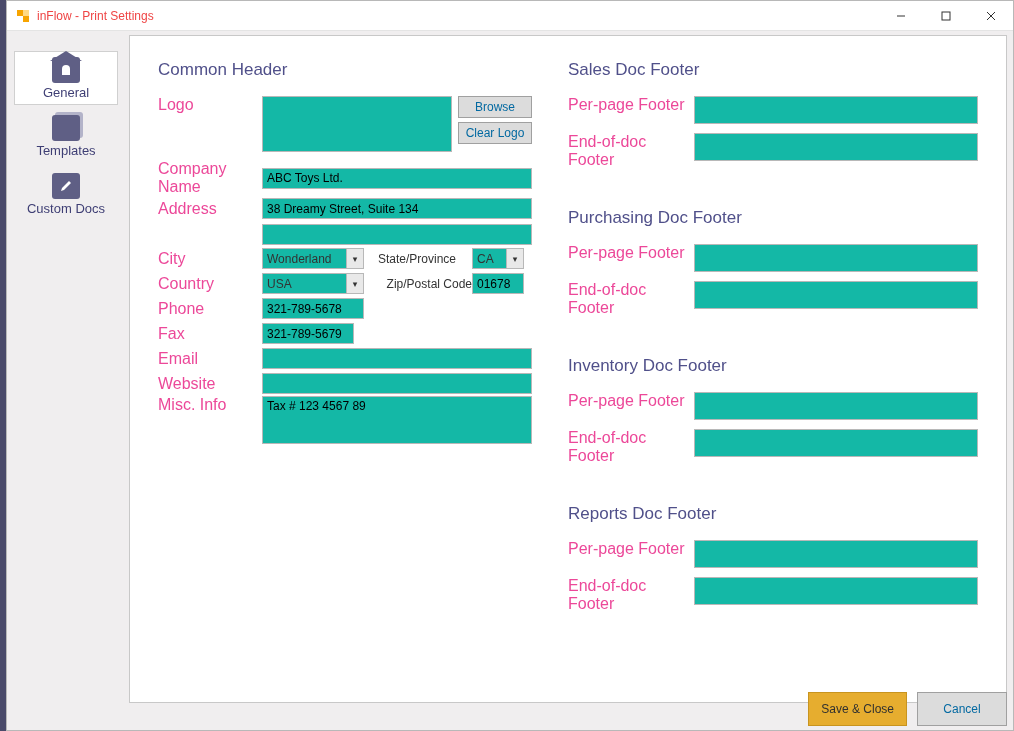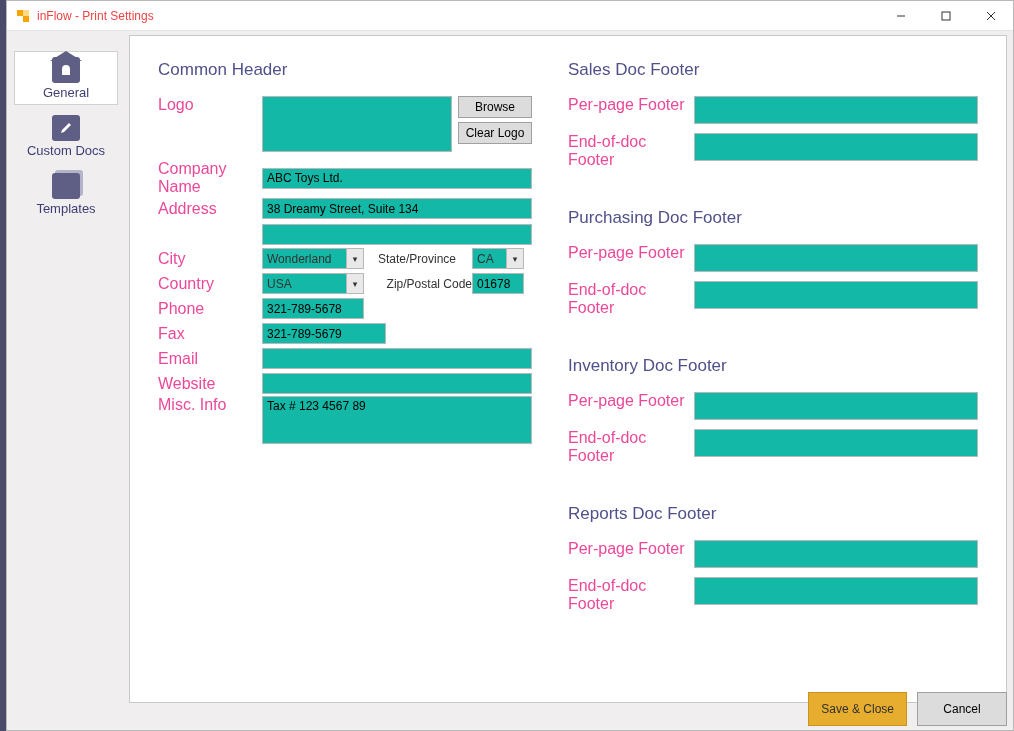--- a/index.html
+++ b/index.html
@@ -144,21 +144,21 @@
   .logo-box { width: 190px; height: 56px; }
   .logo-btns { display:flex; flex-direction:column; gap:4px; margin-left:6px; }
 
   .btn {
     border: 1px solid #a0a0a0;
     background: #dcdcdc;
     height: 22px;
     min-width: 68px;
     font-size:12px;
     cursor:pointer;
-    color:#000000;
+    color:#0369a1;
     display:inline-flex;align-items:center;justify-content:center;
   }
   .btn.wide { min-width: 90px; height:22px; padding:16px 12px; }
   .btn.primary { background:#e6ad2f; border-color:#c8941f; color:#303030; }
 
   .combo {
     display:flex; align-items:center; justify-content:space-between;
     padding: 0 0 0 4px;
     width: 102px;
   }
@@ -222,30 +222,30 @@
   <div class="client">
     <div class="sidebar">
       <div class="side-item active">
         <div class="icon-slot home">
             <span class="roof"></span>
             <span class="door"></span>
           </div>
         <span>General</span>
       </div>
       <div class="side-item">
+        <div class="icon-slot templates"></div>
+        <span>Templates</span>
+      </div>
+      <div class="side-item">
         <div class="icon-slot custom">
             <svg width="14" height="14" viewBox="0 0 14 14">
               <path d="M2 12 L3 9 L10 2 L12 4 L5 11 Z" fill="#fff"></path>
             </svg>
           </div>
         <span>Custom Docs</span>
-      </div>
-      <div class="side-item">
-        <div class="icon-slot templates"></div>
-        <span>Templates</span>
       </div>
     </div>
 
     <div class="content-area">
       <div class="panel">
 
         <div class="col">
           <h2 class="section">Common Header</h2>
 
           <div class="row" style="align-items:flex-start;margin-bottom:8px;">
@@ -291,21 +291,21 @@
             <span class="sub-label" style="margin-left:14px;width:94px;text-align:right;">Zip/Postal Code</span>
             <input class="text short" value="01678" style="">
           </div>
 
           <div class="row">
             <label class="field-label">Phone</label>
             <input class="text" style="width: 102px;" value="321-789-5678">
           </div>
           <div class="row">
             <label class="field-label">Fax</label>
-            <input class="text" style="width: 124px;" value="321-789-5679">
+            <input class="text" style="width: 92px;" value="321-789-5679">
           </div>
           <div class="row">
             <label class="field-label">Email</label>
             <input class="text" value="" style="">
           </div>
           <div class="row">
             <label class="field-label">Website</label>
             <input class="text" value="" style="">
           </div>
           <div class="row" style="align-items:flex-start;">

